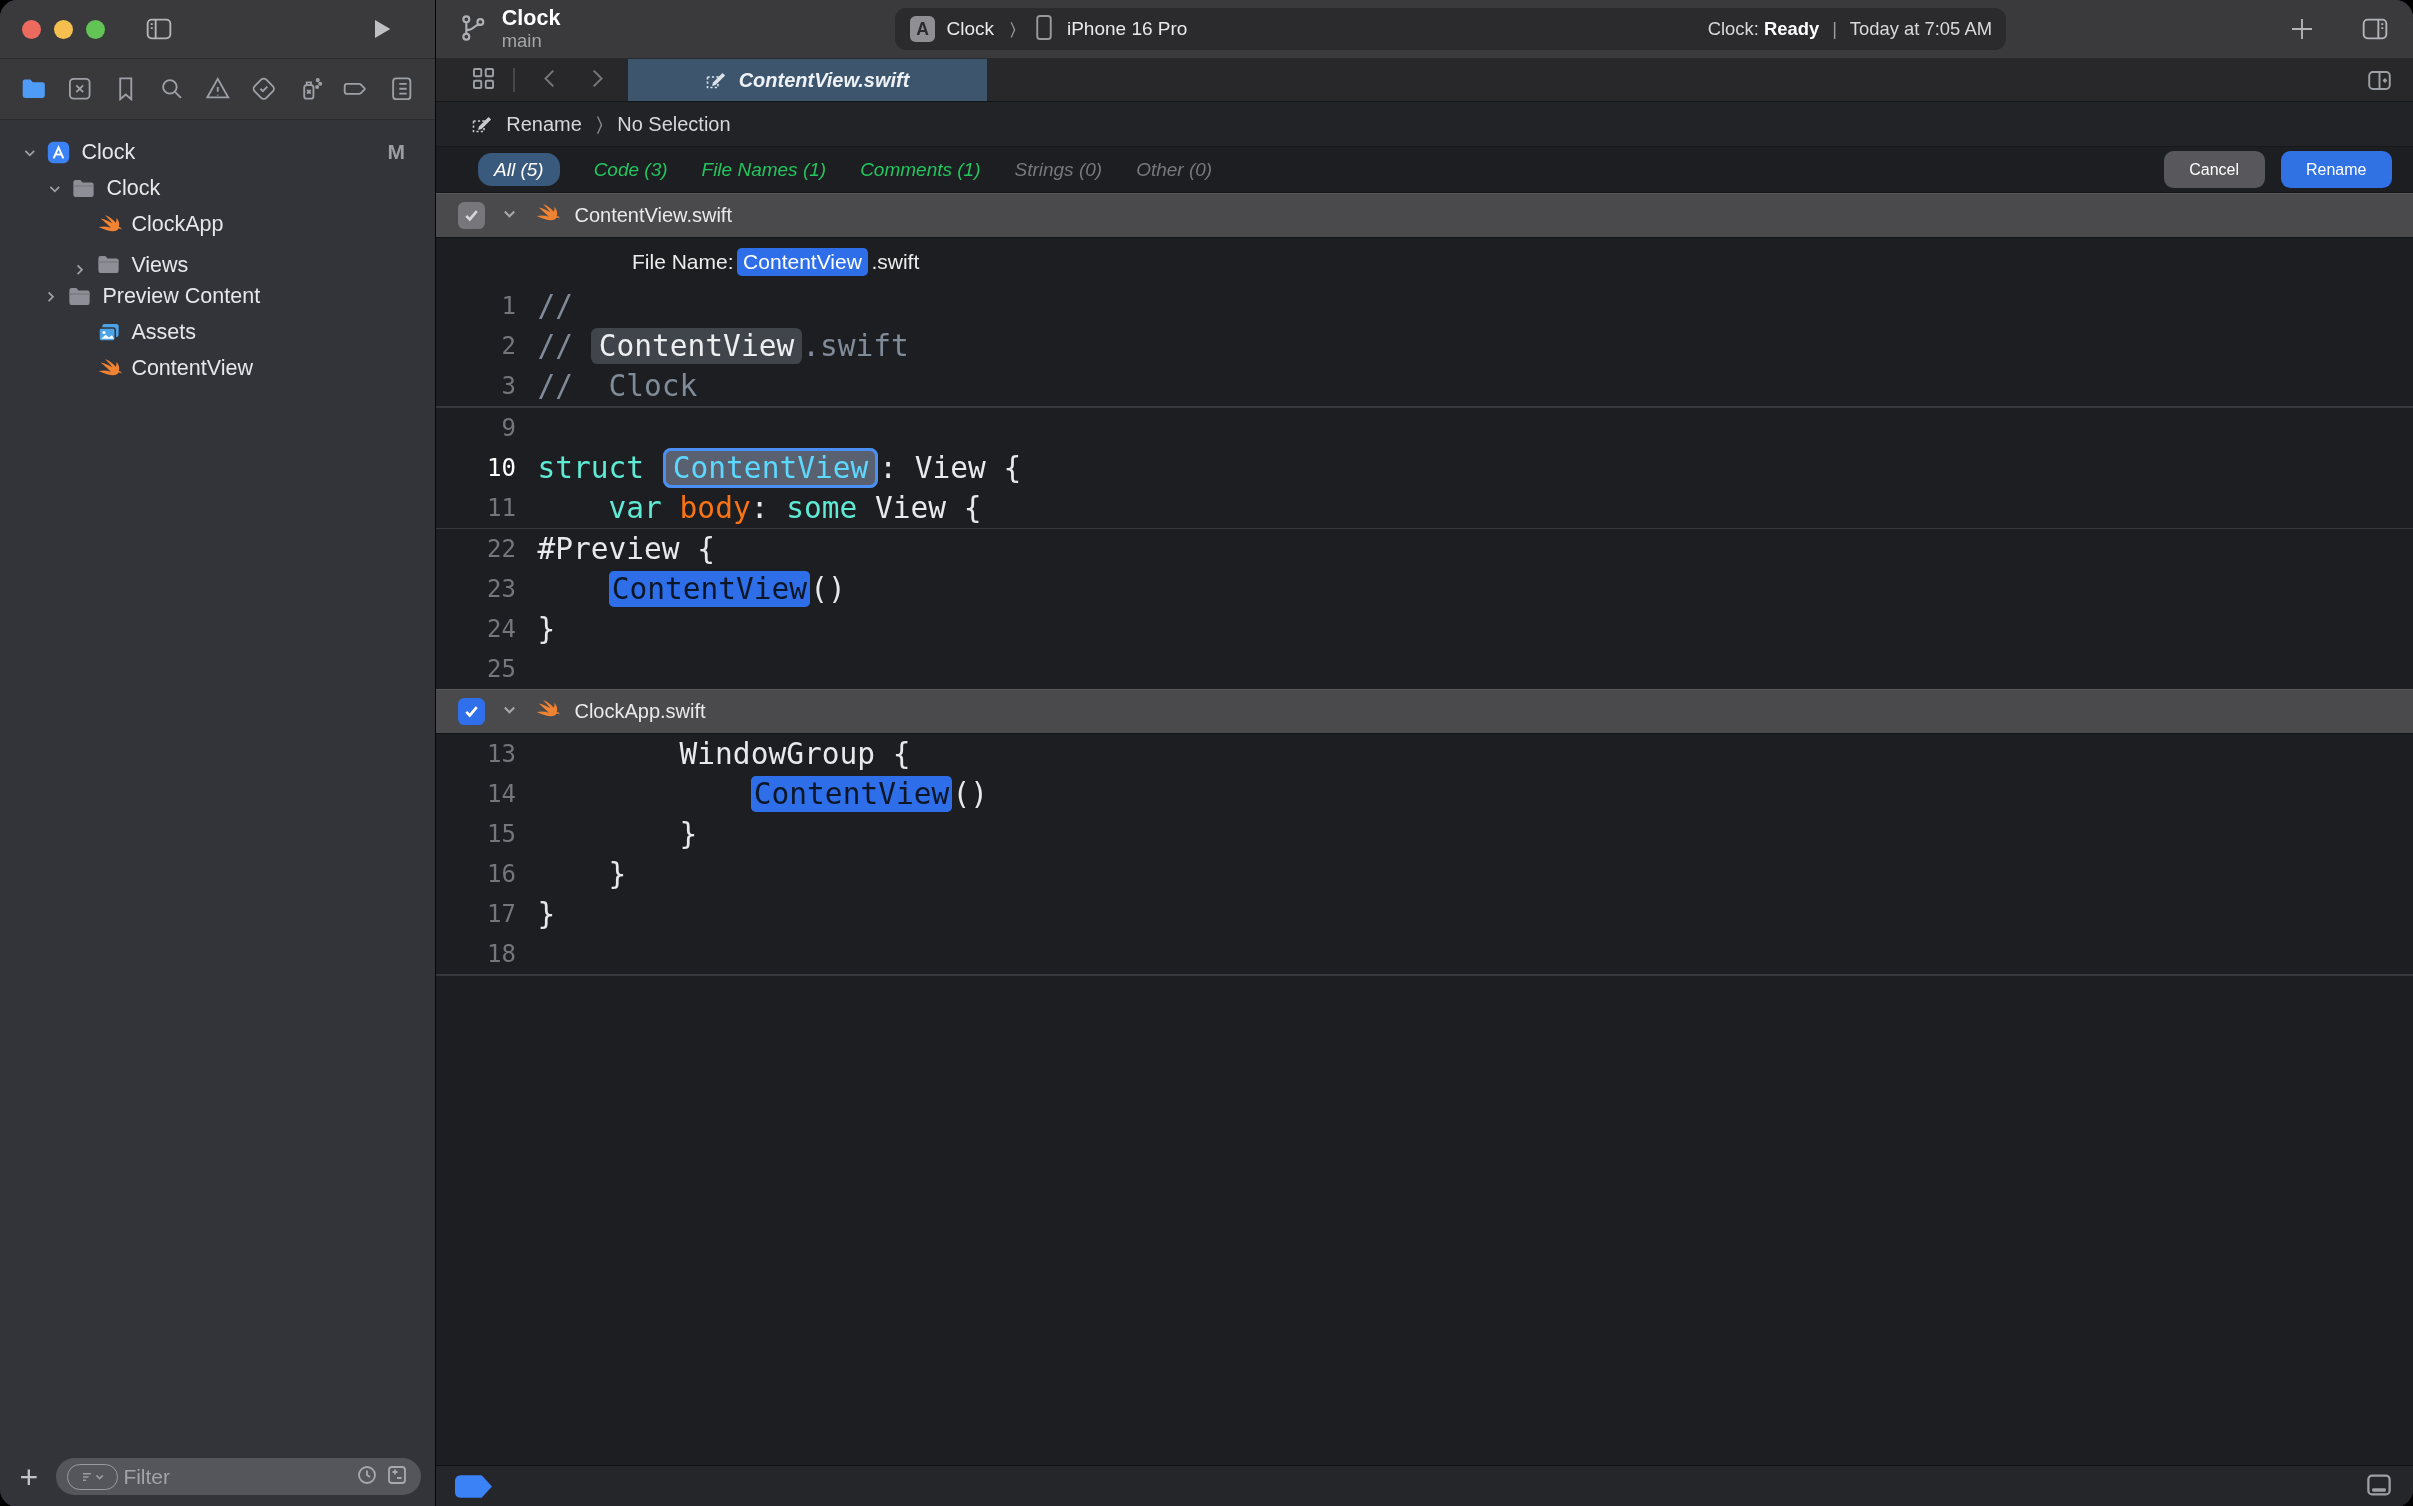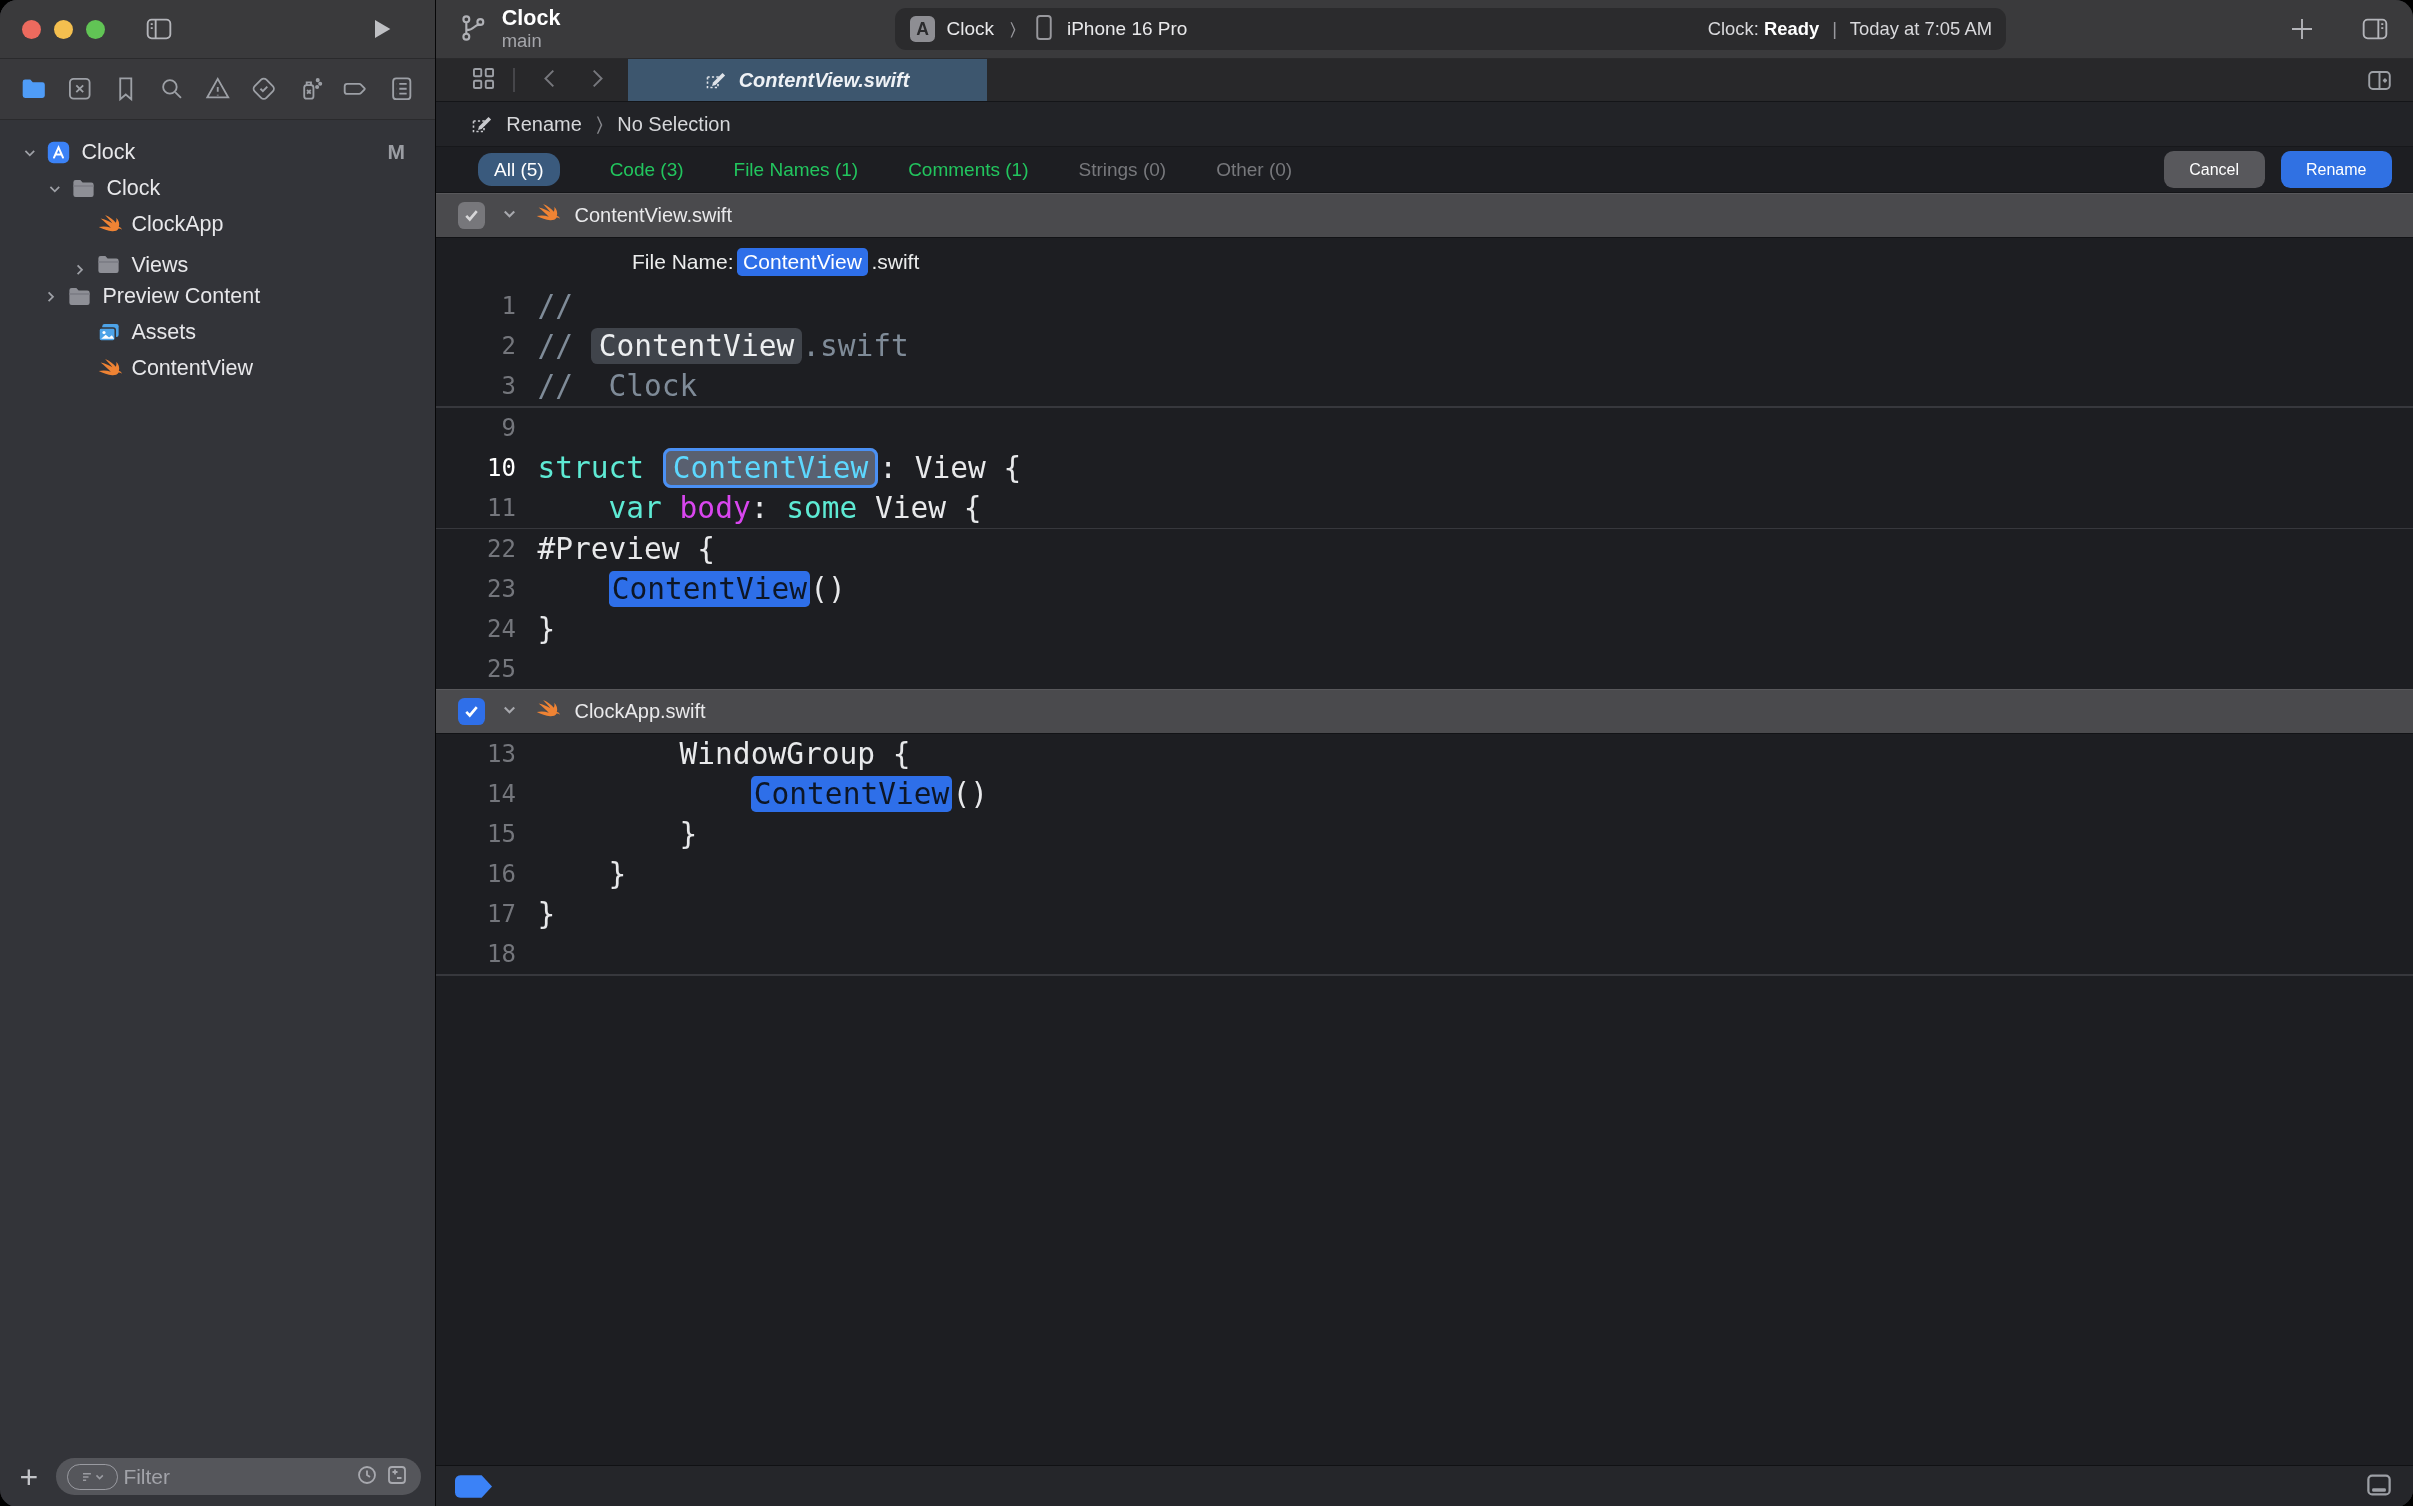--- a/index.html
+++ b/index.html
@@ -68,21 +68,21 @@
   .chev-btn { color:#77787d; padding:0 6.4px; }
   .tab { margin-left:11.2px; width:359px; background:#3d566e; display:flex; align-items:center; justify-content:center; gap:9.6px; color:#eef1f5; font-size:20px; font-style:italic; font-weight:bold; }
   .rename-glyph svg { width:24px; height:24px; }
   .tab-right { margin-left:auto; display:flex; align-items:center; padding-right:19px; color:#9da0a6; }
   .tab-right svg { width:29px; height:29px; stroke:currentColor; fill:none; stroke-width:1.6; }
 
   .jumpbar { height:45px; flex:0 0 45px; background:#222327; border-bottom:0.8px solid #17181b; display:flex; align-items:center; padding-left:35px; gap:11.2px; color:#d6d7da; font-size:20px; }
   .jump-chev { color:#85868b; margin:0 3.2px; }
 
   .scopebar { height:46px; flex:0 0 46px; background:#1d1e22; border-bottom:0.8px solid #141518; display:flex; align-items:center; padding:0 21px 0 42px; }
-  .scopes { display:flex; align-items:center; gap:50px; }
+  .scopes { display:flex; align-items:center; gap:34px;font-style:italic; }
   .scope { color:#22c55e; font-size:19px; padding:5.6px 0; }
   .scope.selected { background:#3a5a7d; border-radius:13.6px; padding:5.6px 16px; color:#fff; }
   .scope.dim { color:#77787c; }
   .scope-actions { margin-left:auto; display:flex; gap:16px; }
   .btn { height:37px; border-radius:9.6px; font-size:16px; color:#fff; display:flex; align-items:center; justify-content:center; padding:0 25.5px; }
   .btn.gray { background:#58585c; }
   .btn.blue { background:#3071e3; }
 
   
   .results { flex:1; display:flex; flex-direction:column; background:#1d1e22; overflow:hidden; }
@@ -97,21 +97,21 @@
   .filename-row { height:48px; flex:0 0 48px; display:flex; align-items:center; padding-left:196px; font-size:21px; color:#eceded; gap:3.2px; }
   .fn-hl { background:#2e6fe9; color:#fff; border-radius:4.8px; padding:2.4px 6.4px; }
 
   .chunk-sep { height:1.6px; flex:0 0 1.6px; background:#37383d; }
   .code-line { height:40px; display:flex; align-items:center; }
   .ln { width:80px; text-align:right; color:#74767c; font-family:"DejaVu Sans Mono", monospace; font-size:24px; flex:0 0 80px; }
   .ln.cur { color:#fff; }
   .code-text { padding-left:21.5px; font-family:"DejaVu Sans Mono", monospace; font-size:29.5px; white-space:pre; color:#e8e9eb; }
   .tk-cm { color:#7f8b98; }
   .tk-kw { color:#5eead4; }
-  .tk-pr { color:#d946ef; }
+  .tk-pr { color:#f97316; }
   .tk-pl { color:#e8e9eb; }
   .tk-occ { background:#40444b; color:#eceef0; border-radius:6.4px; padding:0.8px 8px; }
   .tk-hl { background:#2e6fe9; color:#0d1626; border-radius:4.8px; padding:0.8px 3.2px; }
   .tk-field { background:#596070; color:#5dd8ff; border:3.2px solid #4a90f4; border-radius:8px; padding:0 6.4px; margin:0 1.6px; }
   .filler { flex:1; }
 
   .editor-bottombar { height:42px; flex:0 0 42px; background:#25262a; border-top:1.6px solid #101114; display:flex; align-items:center; justify-content:space-between; padding:0 19px; }
   .bp-toggle { width:37px; height:22.3px; background:#3b82f7; border-radius:5.6px; clip-path:polygon(0 0, 72% 0, 100% 50%, 72% 100%, 0 100%); }
   .bottombar-toggle { color:#9da0a6; }
   .bottombar-toggle svg { width:30px; height:30px; stroke:currentColor; fill:none; stroke-width:1.8; }

